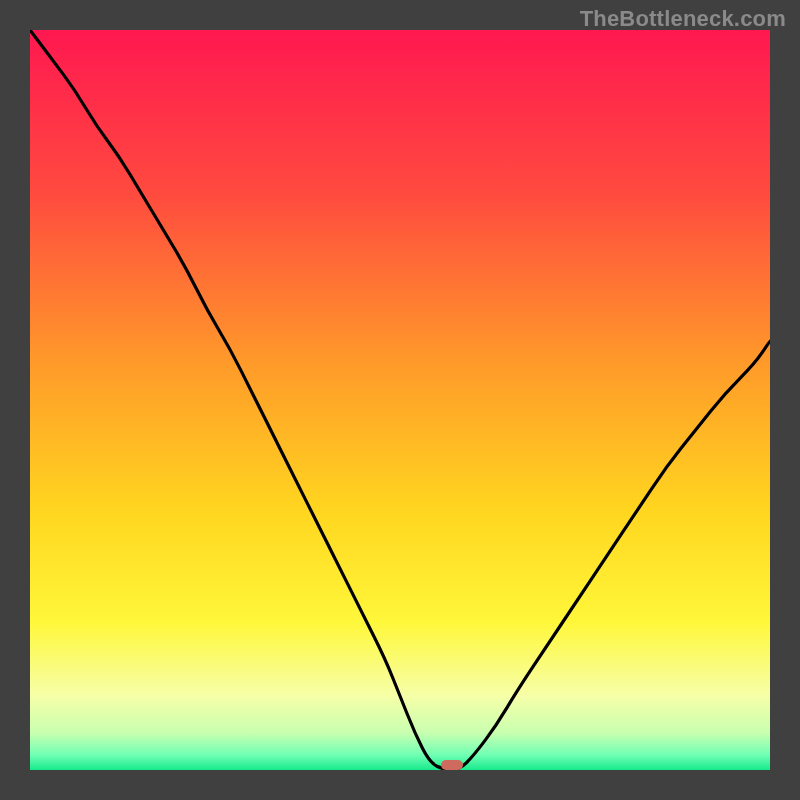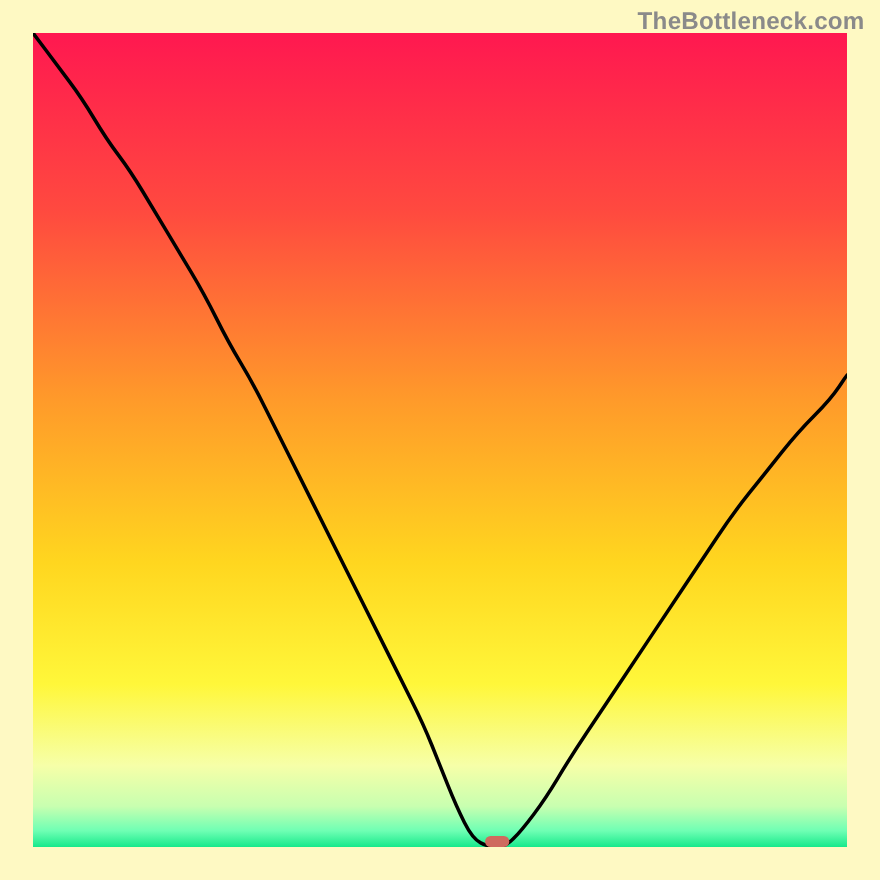--- a/index.html
+++ b/index.html
@@ -9,21 +9,21 @@
     height: 800px;
     background: #000;
     overflow: hidden;
   }
   .frame {
     position: absolute;
     left: 0;
     top: 0;
     width: 800px;
     height: 800px;
-    background: #fef9c3;
+    background: #404040;
   }
   .plot-container {
     position: absolute;
     left: 30px;
     top: 30px;
     width: 740px;
     height: 740px;
     overflow: hidden;
   }
   .gradient {

